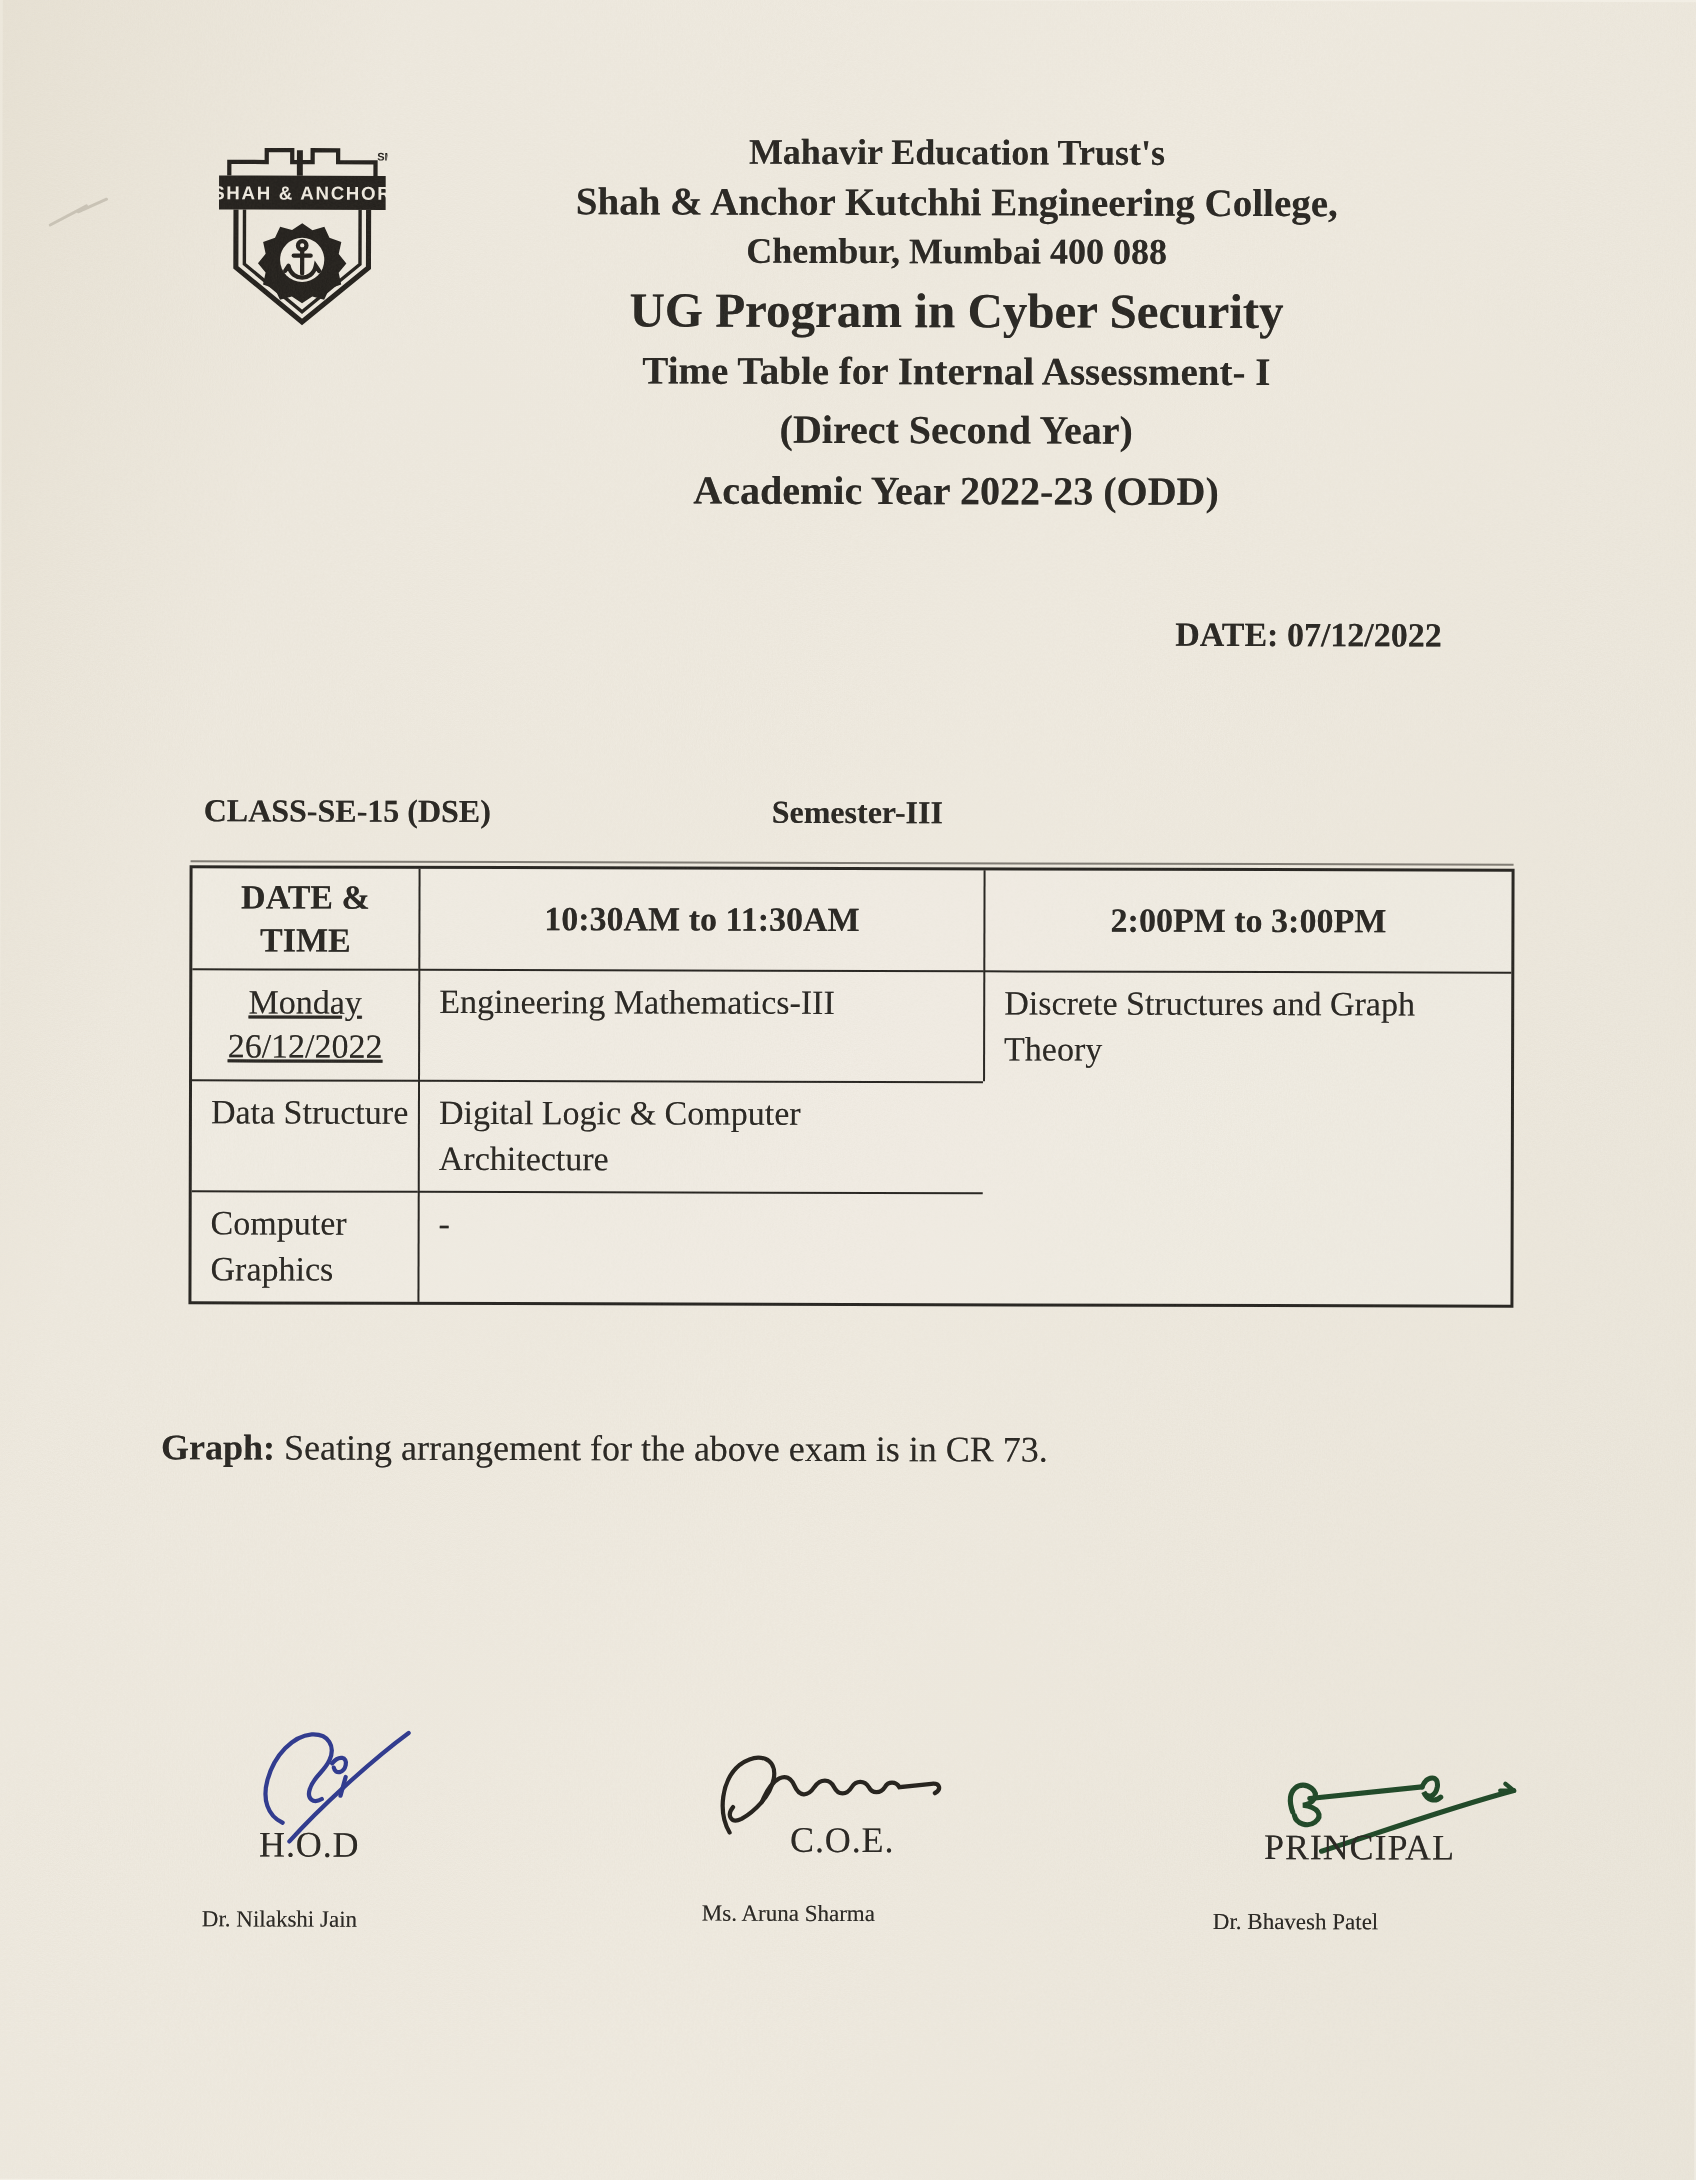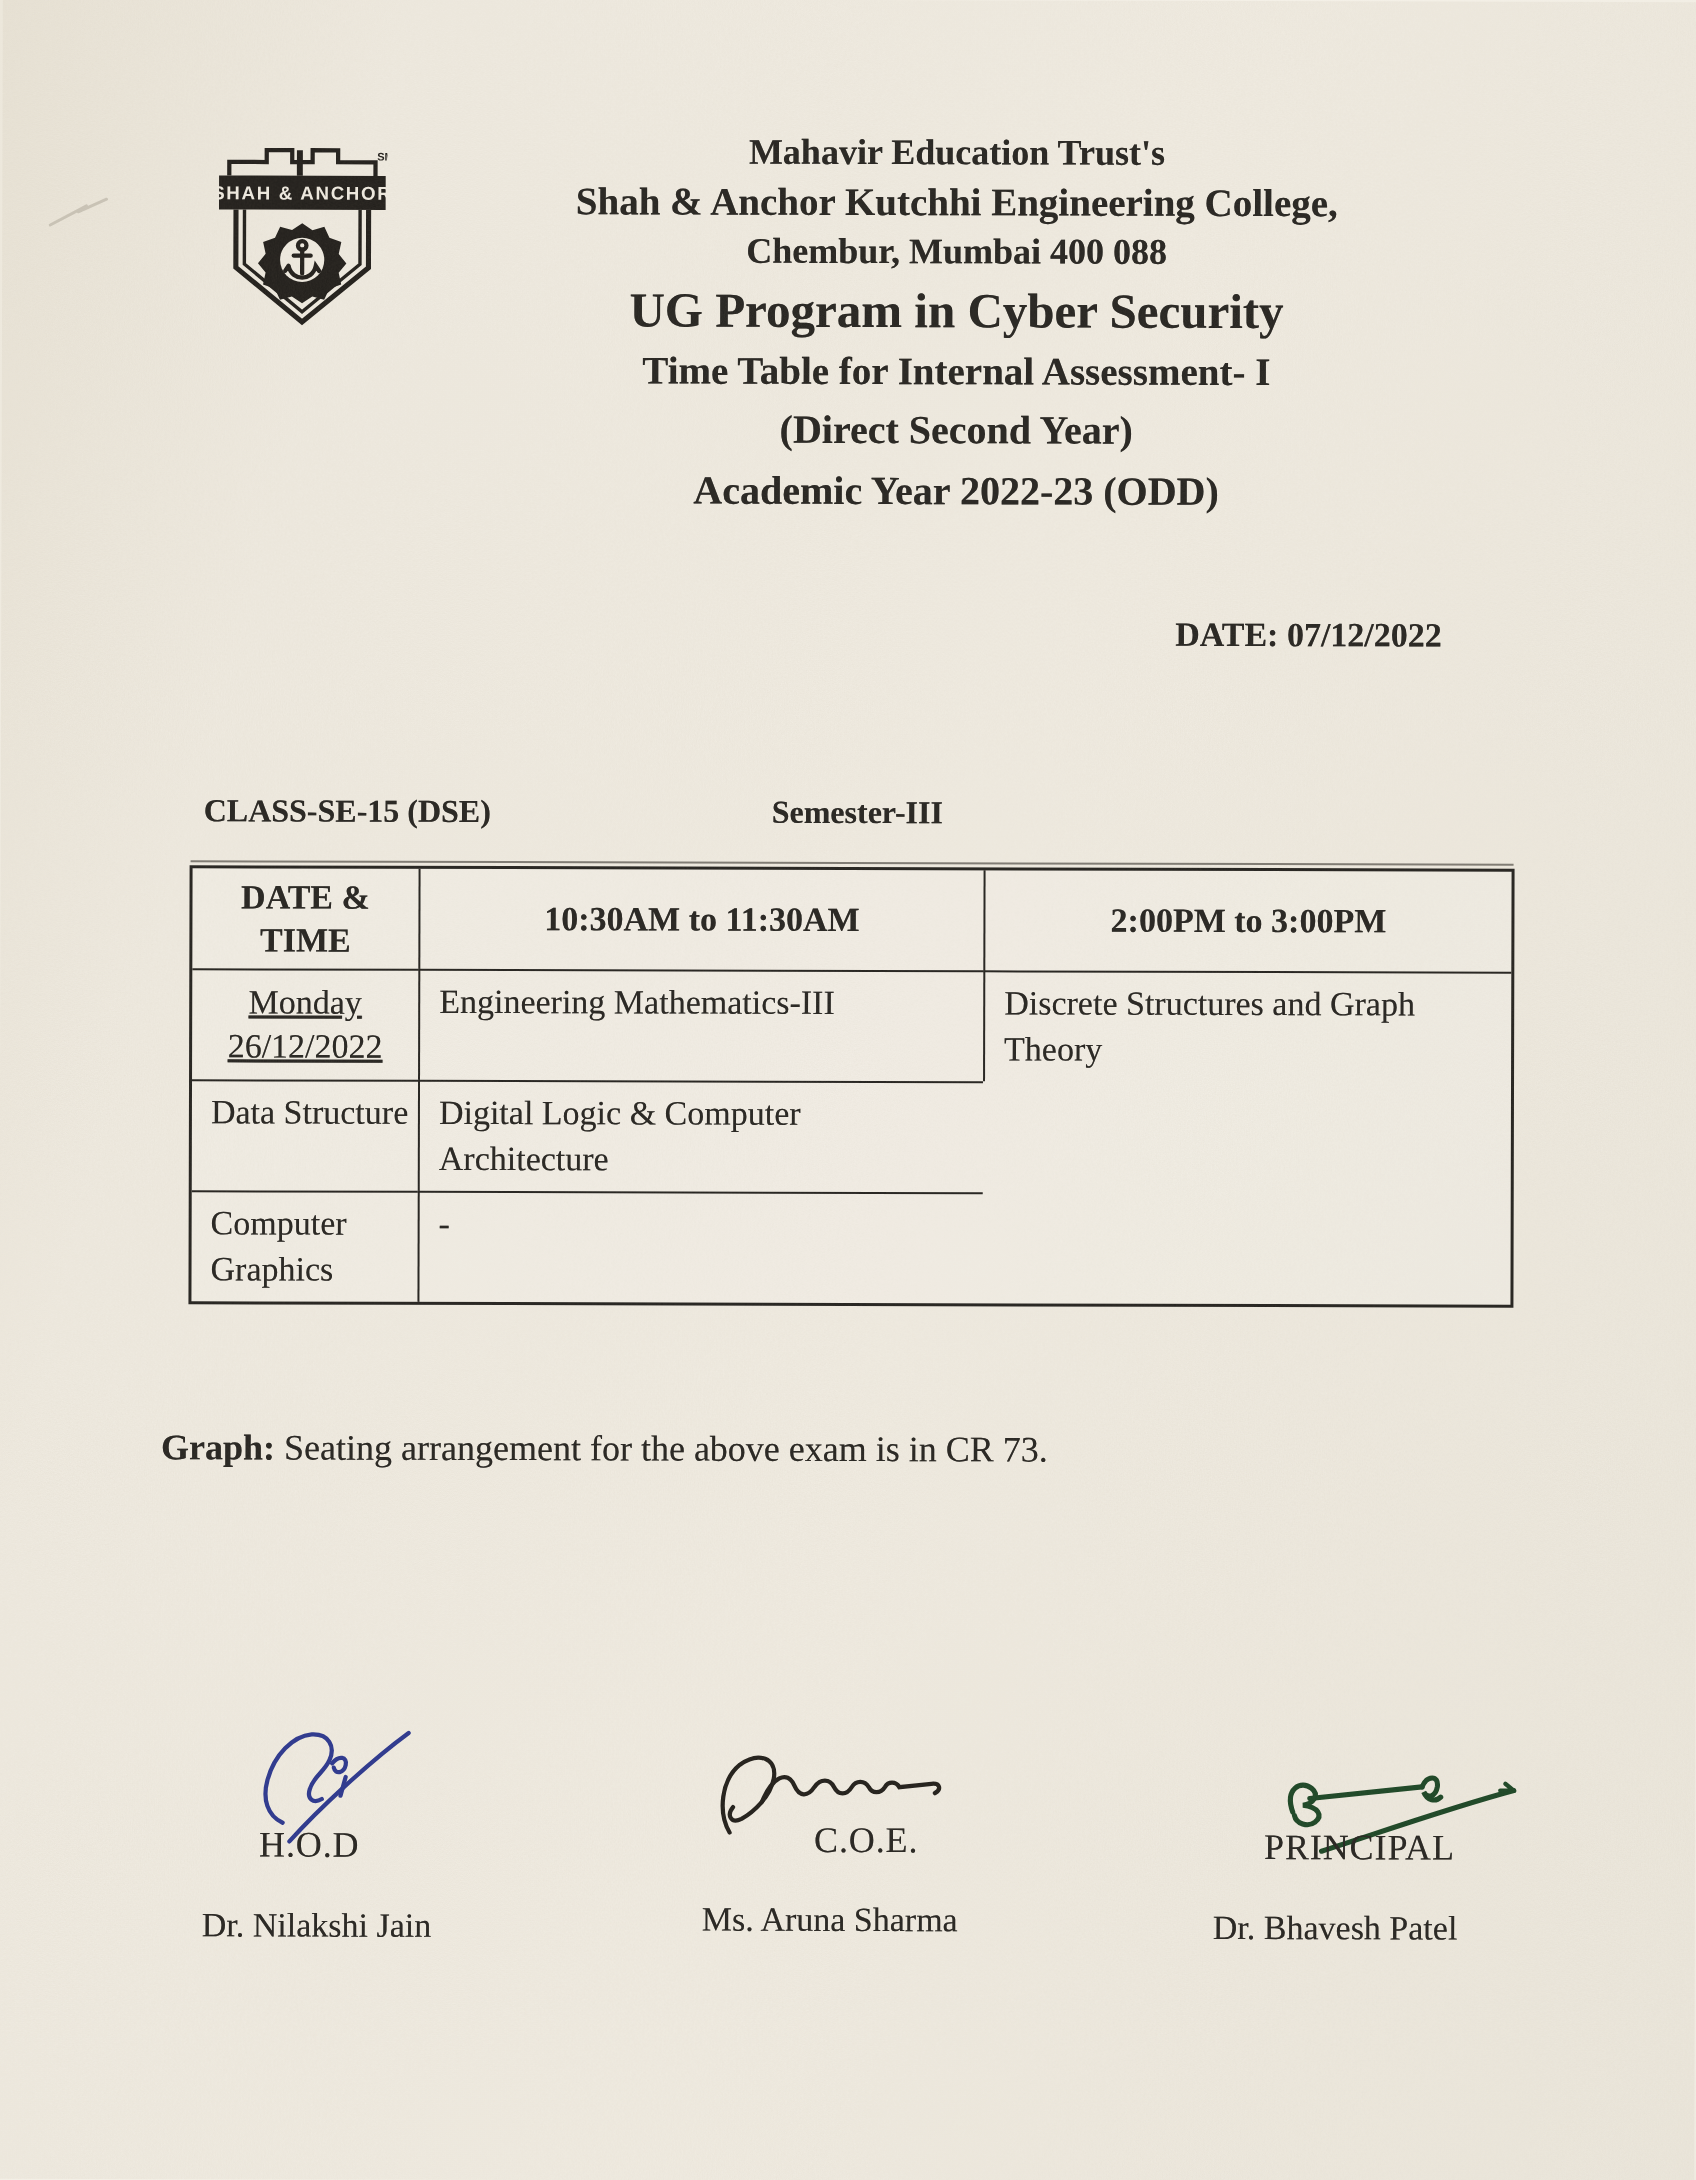--- a/index.html
+++ b/index.html
@@ -47,23 +47,23 @@
       font-size:34px;line-height:44px;padding:5.1px 3.4px;text-align:right;text-decoration:underline;}
   .cell-subject{font-size:34px;line-height:46px;padding:8.5px 8.5px 8.5px 19px;}
 
   
   .note{position:absolute;left:162px;top:1428px;font-size:36px;}
   .note b{font-weight:bold;}
 
   
   .sig-svg{position:absolute;}
   .sig-label{position:absolute;font-size:36px;letter-spacing:0.9px;}
-  .sig-name{position:absolute;font-size:34px;}
+  .sig-name{position:absolute;font-size:23px;}
   .lbl-hod{left:261px;top:1825px;}
-  .lbl-coe{left:792px;top:1819px;margin-left:24px;}
+  .lbl-coe{left:792px;top:1819px;}
   .lbl-principal{left:1266px;top:1825px;}
   .name-hod{left:204px;top:1908px;}
   .name-coe{left:704px;top:1901px;}
   .name-principal{left:1215px;top:1908px;}
 
   .artifact{position:absolute;left:44px;top:194px;width:94px;height:34px;opacity:.35;}
   .artifact span{position:absolute;background:#8d8678;height:2.6px;border-radius:1.7px;}
   .artifact .a1{width:44px;left:0;top:22px;transform:rotate(-28deg);}
   .artifact .a2{width:34px;left:29px;top:12px;transform:rotate(-24deg);}
 

